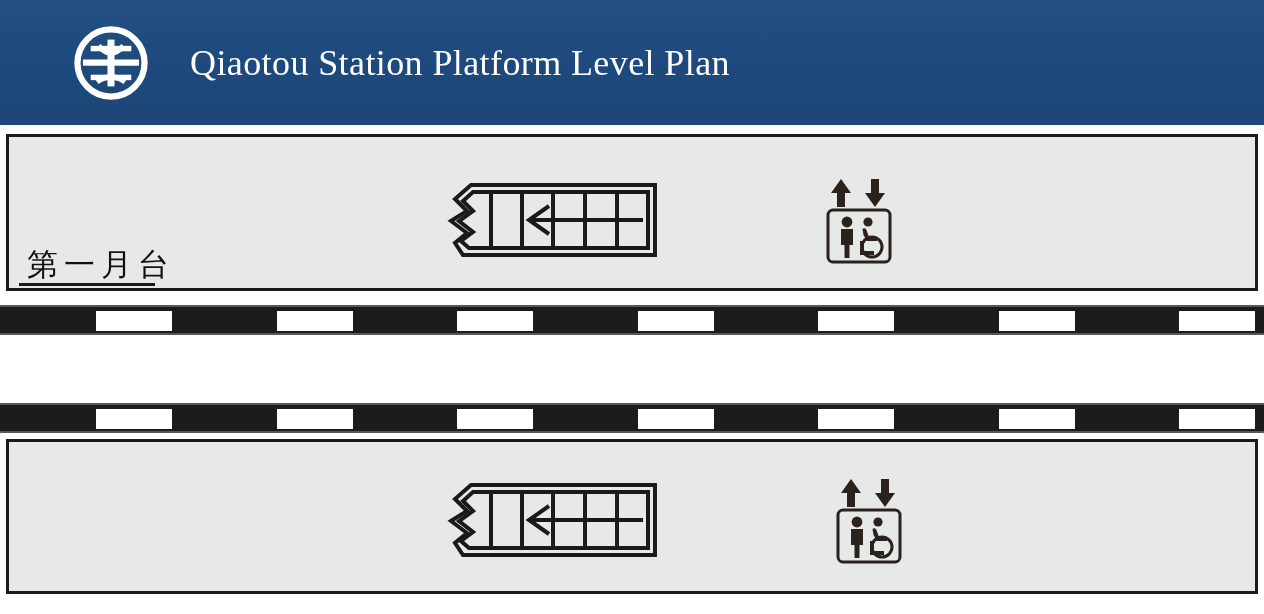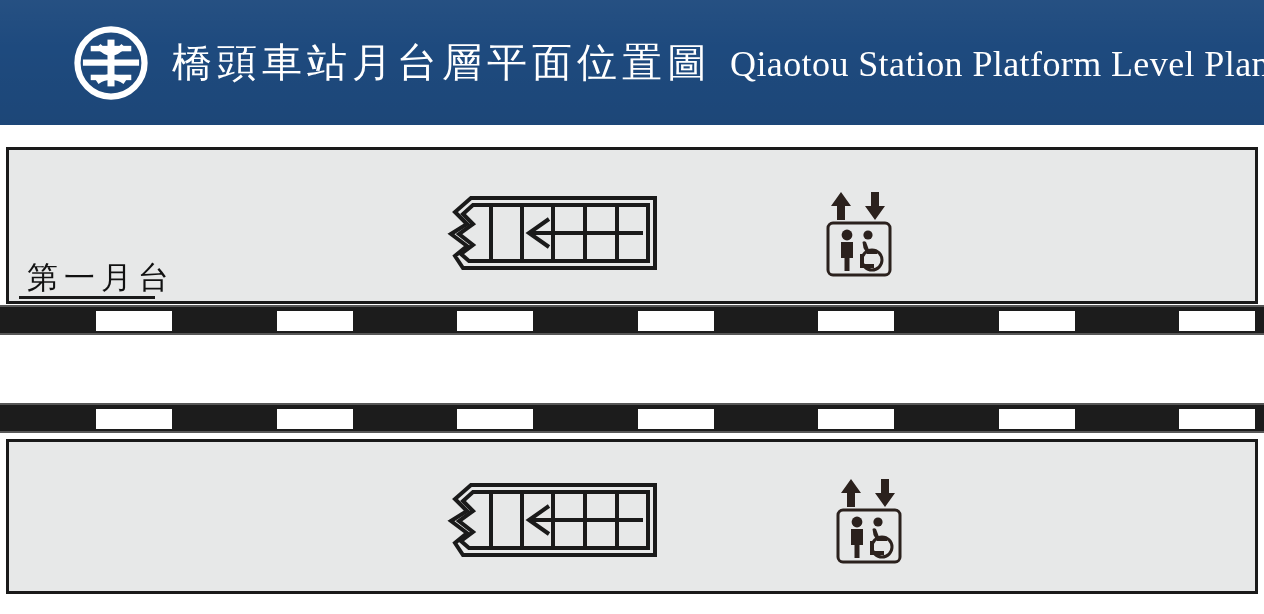--- a/index.html
+++ b/index.html
@@ -83,21 +83,21 @@
 
   
   .platform {
     position: absolute;
     left: 6px;
     width: 1252px;
     background: #e7e8e8;
     border: 3px solid #1a1a1a;
     box-sizing: border-box;
   }
-  .platform.p1 { top: 22px;  height: 157px; }
+  .platform.p1 { top: 9px;  height: 157px; }
   .platform.p2 { top: 314px; height: 155px; }
 
   .platform-label {
     position: absolute;
     left: 18px;
     bottom: 8px;
     font-size: 31px;
     color: #111111;
     letter-spacing: 6px;
     font-family: "Liberation Serif", "DejaVu Serif", serif;
@@ -170,21 +170,20 @@
 
       <rect x="45.5" y="20" width="9" height="60" fill="#ffffff"></rect>
 
       <path d="M34 28 Q50 46 66 28" fill="none" stroke="#ffffff" stroke-width="7"></path>
 
       <path d="M32 74 Q50 62 68 74" fill="none" stroke="#ffffff" stroke-width="7"></path>
     </svg>
   </div>
 
   <div class="header-title">
-    <span class="title-zh">橋頭車站月台層平面位置圖</span>
     <span class="title-en">Qiaotou Station Platform Level Plan</span>
   </div>
 </div>
 
 <div class="diagram">
 
   <div class="platform p1">
 
     <div class="stairs">
       <svg viewBox="0 0 232 90" width="232" height="90" aria-hidden="true">

